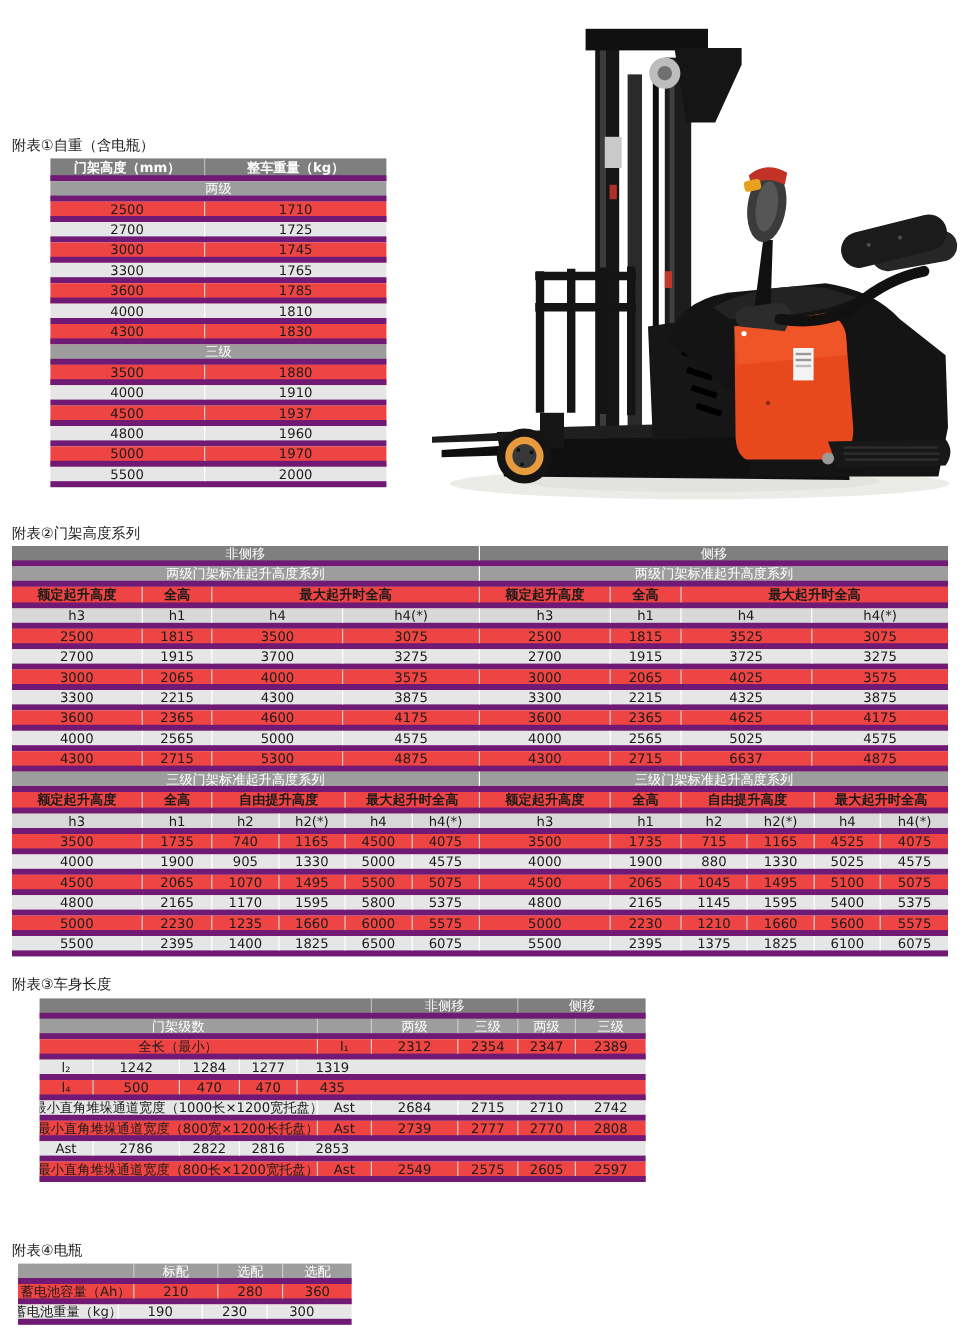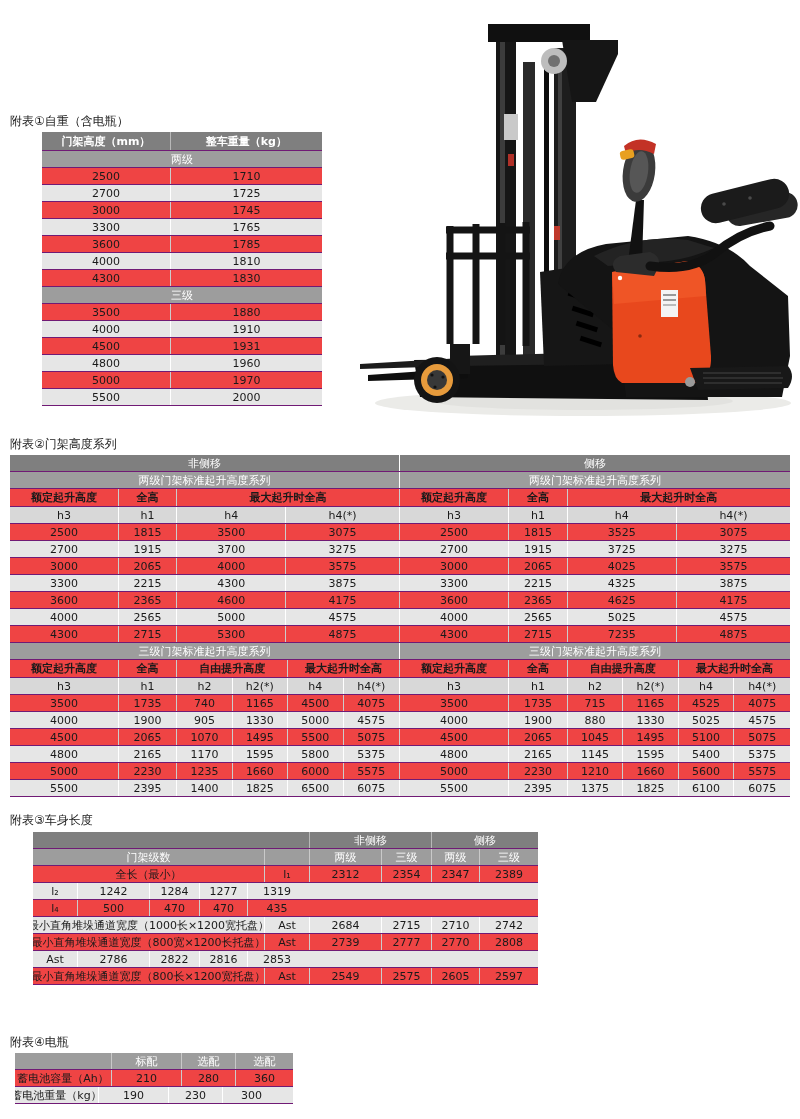--- a/index.html
+++ b/index.html
@@ -7,21 +7,21 @@
     width:800px;height:1119px;position:relative;background:#ffffff;
     font-family:"DejaVu Sans","Liberation Sans",sans-serif;color:#1a1a1a;
     overflow:hidden;
   }
   .sec-title{position:absolute;font-size:12px;color:#222;white-space:nowrap;}
   #t1wrap{position:absolute;left:42px;top:132px;width:280px;}
   #t2wrap{position:absolute;left:10px;top:455px;width:780px;}
   #t3wrap{position:absolute;left:33px;top:832px;width:505px;}
   #t4wrap{position:absolute;left:15px;top:1053px;width:278px;}
 
-  .trow{display:flex;height:17px;border-bottom:1px solid #701a75;box-sizing:border-box;}
+  .trow{display:flex;height:17px;border-bottom:5px solid #701a75;box-sizing:border-box;}
   .cell{
     box-sizing:border-box;display:flex;align-items:center;justify-content:center;
     font-size:11px;line-height:1;white-space:nowrap;overflow:hidden;
   }
   
   .r-w{background:#ef4444;}
   .r-w .cell:not(:last-child){border-right:1px solid #cccccc;}
   
   .r-g{background:#e6e6e6;}
   .r-g .cell:not(:last-child){border-right:1px solid #ffffff;}
@@ -203,21 +203,21 @@
       <div class="trow r-w">
         <div class="cell" style="width: 46%;">3500</div>
         <div class="cell" style="width: 54%;">1880</div>
       </div>
       <div class="trow r-g">
         <div class="cell" style="width: 46%;">4000</div>
         <div class="cell" style="width: 54%;">1910</div>
       </div>
       <div class="trow r-w">
         <div class="cell" style="width: 46%;">4500</div>
-        <div class="cell" style="width: 54%;">1931</div>
+        <div class="cell" style="width: 54%;">1937</div>
       </div>
       <div class="trow r-g">
         <div class="cell" style="width: 46%;">4800</div>
         <div class="cell" style="width: 54%;">1960</div>
       </div>
       <div class="trow r-w">
         <div class="cell" style="width: 46%;">5000</div>
         <div class="cell" style="width: 54%;">1970</div>
       </div>
       <div class="trow r-g">
@@ -357,21 +357,21 @@
       <div class="trow r-w">
         <div class="half">
           <div class="cell" style="width: 28%;">4300</div>
           <div class="cell" style="width: 15%;">2715</div>
           <div class="cell" style="width: 28%;">5300</div>
           <div class="cell" style="width: 29%;">4875</div>
         </div>
         <div class="half">
           <div class="cell" style="width: 28%;">4300</div>
           <div class="cell" style="width: 15%;">2715</div>
-          <div class="cell" style="width: 28%;">7235</div>
+          <div class="cell" style="width: 28%;">6637</div>
           <div class="cell" style="width: 29%;">4875</div>
         </div>
       </div>
       <div class="trow hdr-med">
         <div class="half">
           <div class="cell" style="width: 100%;">三级门架标准起升高度系列</div>
         </div>
         <div class="half">
           <div class="cell" style="width: 100%;">三级门架标准起升高度系列</div>
         </div>

